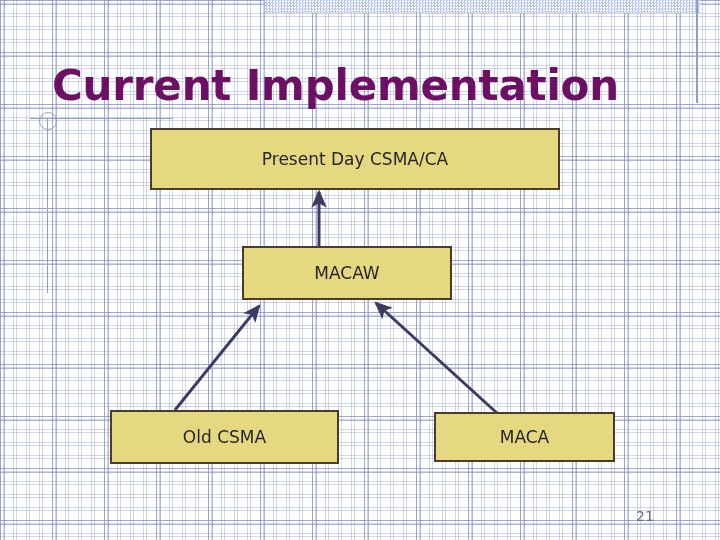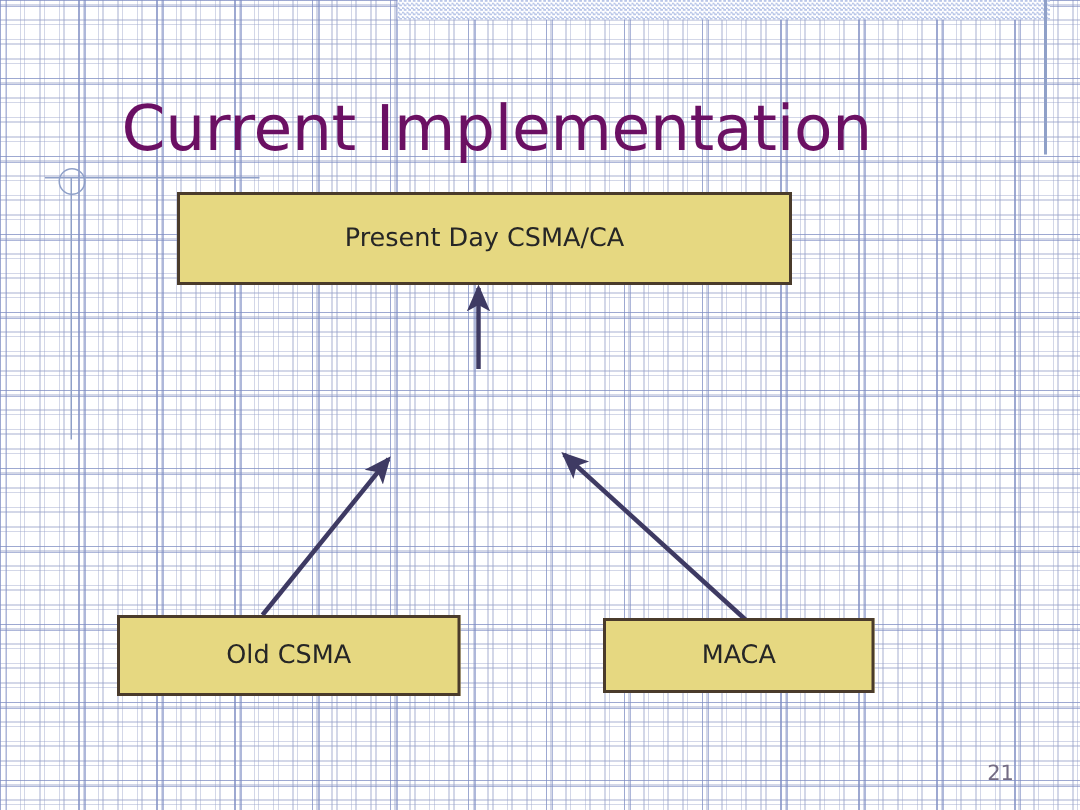--- a/index.html
+++ b/index.html
@@ -101,57 +101,57 @@
   
   .slide-title {
     position: absolute;
     left: 52px; top: 62px;
     width: 620px;
     font-size: 42px;
     line-height: 48px;
     color: #6b1063;
     letter-spacing: -0.2px;
     white-space: nowrap;
-    font-weight: normal;
-    padding-left: 29px;
+    font-weight: bold;
   }
 
   
   .node {
     position: absolute;
     box-sizing: border-box;
     background: #e6d881;
     border: 2px solid #4a3b2b;
     display: flex;
     align-items: center;
     justify-content: center;
     color: #262626;
     font-size: 17px;
     white-space: nowrap;
+    margin-left: 32px;
   }
   #node-present { left: 118px; top: 128px;  width: 410px; height: 62px; }
   #node-macaw   { left: 210px; top: 246px;  width: 210px; height: 54px; }
   #node-oldcsma { left: 78px;  top: 410px;  width: 229px; height: 54px; }
   #node-maca    { left: 402px; top: 412px;  width: 181px; height: 50px; }
 
   
   .arrow-layer {
     position: absolute;
     left: 0; top: 0;
     width: 720px; height: 540px;
     overflow: visible;
     pointer-events: none;
   }
 
   
   .page-num {
     position: absolute;
     left: 636px; top: 508px;
     width: 40px;
-    text-align: right;
+    text-align: left;
     font-size: 14px;
     color: #736b84;
   }
 </style>
 </head>
 <body>
 
 <div id="slide">
 
   <div class="grid-fine"></div>
@@ -174,20 +174,23 @@
     </defs>
     <line x1="319" y1="246" x2="319" y2="192" stroke="#3e3a63" stroke-width="3" marker-end="url(#ah)"></line>
     <line x1="175" y1="410" x2="259" y2="306" stroke="#3e3a63" stroke-width="3" marker-end="url(#ah)"></line>
     <line x1="498" y1="414" x2="376" y2="303" stroke="#3e3a63" stroke-width="3" marker-end="url(#ah)"></line>
   </svg>
 
   <div class="node" id="node-present">
     <span>Present Day CSMA/CA</span>
   </div>
 
+  <div class="node" id="node-macaw">
+    <span>MACAW</span>
+  </div>
 
   <div class="node" id="node-oldcsma">
     <span>Old CSMA</span>
   </div>
 
   <div class="node" id="node-maca">
     <span>MACA</span>
   </div>
 
   <div class="page-num">21</div>

